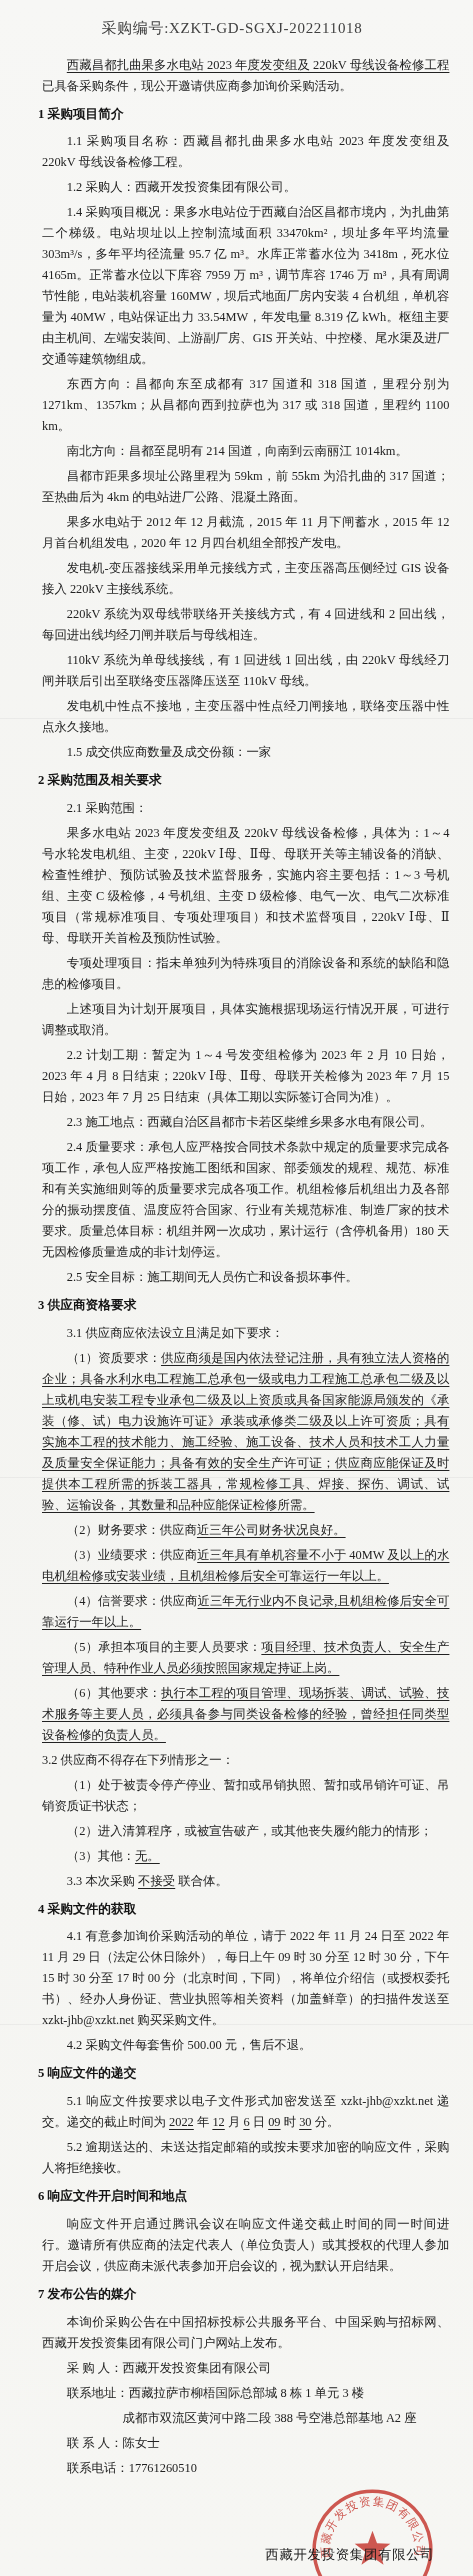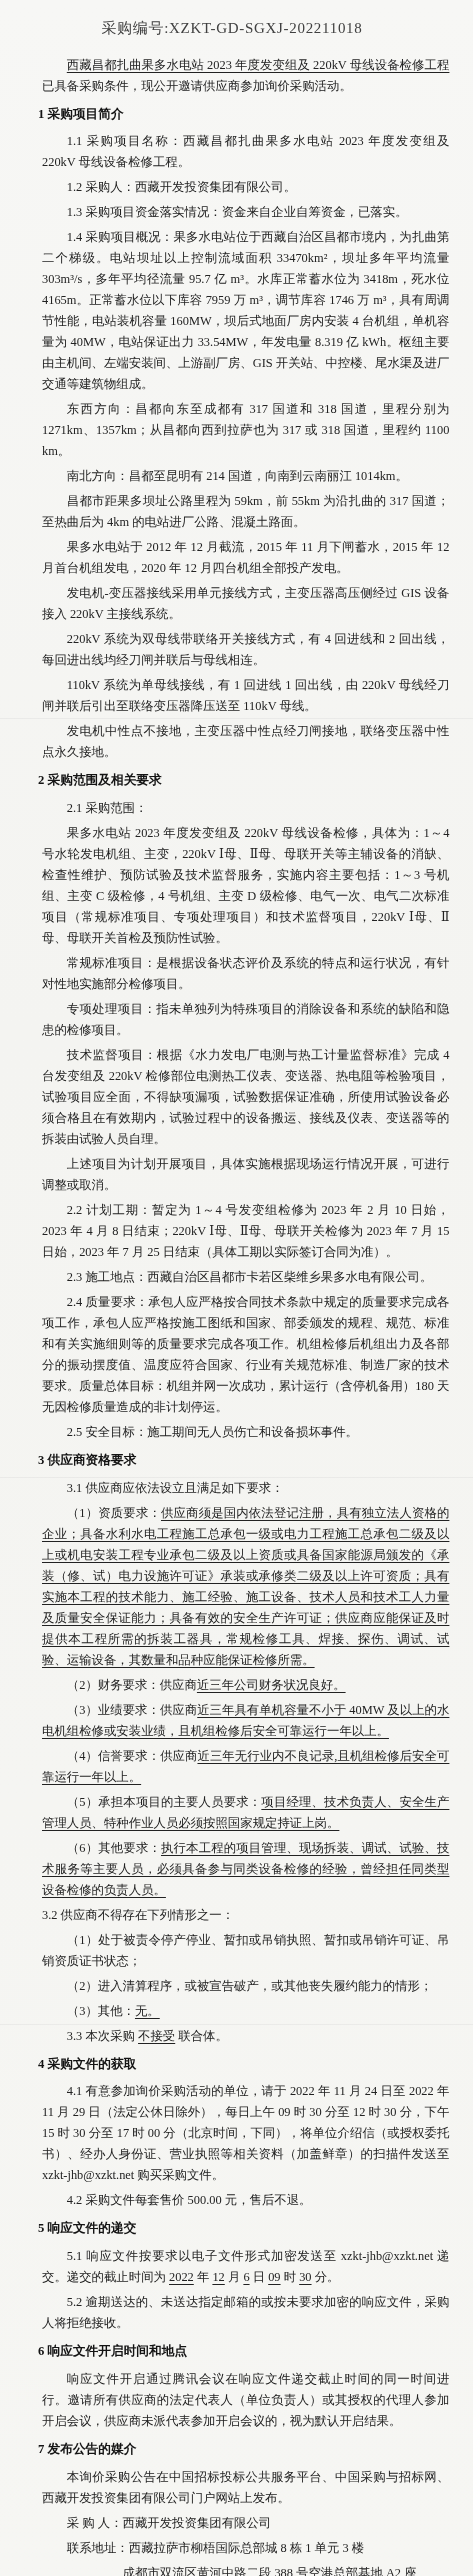--- a/index.html
+++ b/index.html
@@ -62,36 +62,34 @@
 <body>
 
 <div class="doc">
   <div class="doc-number">采购编号:XZKT-GD-SGXJ-202211018</div>
 
   <div>
       <div class="para p"><span class="u">西藏昌都扎曲果多水电站 2023 年度发变组及 220kV 母线设备检修工程</span><span>已具备采购条件，现公开邀请供应商参加询价采购活动。</span></div>
       <div class="para h"><span>1 采购项目简介</span></div>
       <div class="para p"><span>1.1 采购项目名称：西藏昌都扎曲果多水电站 2023 年度发变组及 220kV 母线设备检修工程。</span></div>
       <div class="para p"><span>1.2 采购人：西藏开发投资集团有限公司。</span></div>
-      <div class="para p"><span>1.3 采购项目资金落实情况：资金来自企业自筹资金，已落实。</span></div>
       <div class="para p"><span>1.4 采购项目概况：果多水电站位于西藏自治区昌都市境内，为扎曲第二个梯级。电站坝址以上控制流域面积 33470km²，坝址多年平均流量 303m³/s，多年平均径流量 95.7 亿 m³。水库正常蓄水位为 3418m，死水位 4165m。正常蓄水位以下库容 7959 万 m³，调节库容 1746 万 m³，具有周调节性能，电站装机容量 160MW，坝后式地面厂房内安装 4 台机组，单机容量为 40MW，电站保证出力 33.54MW，年发电量 8.319 亿 kWh。枢纽主要由主机间、左端安装间、上游副厂房、GIS 开关站、中控楼、尾水渠及进厂交通等建筑物组成。</span></div>
       <div class="para p"><span>东西方向：昌都向东至成都有 317 国道和 318 国道，里程分别为 1271km、1357km；从昌都向西到拉萨也为 317 或 318 国道，里程约 1100 km。</span></div>
       <div class="para p"><span>南北方向：昌都至昆明有 214 国道，向南到云南丽江 1014km。</span></div>
       <div class="para p"><span>昌都市距果多坝址公路里程为 59km，前 55km 为沿扎曲的 317 国道；至热曲后为 4km 的电站进厂公路、混凝土路面。</span></div>
       <div class="para p"><span>果多水电站于 2012 年 12 月截流，2015 年 11 月下闸蓄水，2015 年 12 月首台机组发电，2020 年 12 月四台机组全部投产发电。</span></div>
       <div class="para p"><span>发电机-变压器接线采用单元接线方式，主变压器高压侧经过 GIS 设备接入 220kV 主接线系统。</span></div>
       <div class="para p"><span>220kV 系统为双母线带联络开关接线方式，有 4 回进线和 2 回出线，每回进出线均经刀闸并联后与母线相连。</span></div>
       <div class="para p"><span>110kV 系统为单母线接线，有 1 回进线 1 回出线，由 220kV 母线经刀闸并联后引出至联络变压器降压送至 110kV 母线。</span></div>
       <div class="para p"><span>发电机中性点不接地，主变压器中性点经刀闸接地，联络变压器中性点永久接地。</span></div>
+      <div class="para p"><span>1.5 成交供应商数量及成交份额：一家</span></div>
       <div class="para h"><span>2 采购范围及相关要求</span></div>
       <div class="para p"><span>2.1 采购范围：</span></div>
       <div class="para p"><span>果多水电站 2023 年度发变组及 220kV 母线设备检修，具体为：1～4 号水轮发电机组、主变，220kV Ⅰ母、Ⅱ母、母联开关等主辅设备的消缺、检查性维护、预防试验及技术监督服务，实施内容主要包括：1～3 号机组、主变 C 级检修，4 号机组、主变 D 级检修、电气一次、电气二次标准项目（常规标准项目、专项处理项目）和技术监督项目，220kV Ⅰ母、Ⅱ母、母联开关首检及预防性试验。</span></div>
-      <div class="para p"><span>常规标准项目：是根据设备状态评价及系统的特点和运行状况，有针对性地实施部分检修项目。</span></div>
       <div class="para p"><span>专项处理项目：指未单独列为特殊项目的消除设备和系统的缺陷和隐患的检修项目。</span></div>
-      <div class="para p"><span>技术监督项目：根据《水力发电厂电测与热工计量监督标准》完成 4 台发变组及 220kV 检修部位电测热工仪表、变送器、热电阻等检验项目，试验项目应全面，不得缺项漏项，试验数据保证准确，所使用试验设备必须合格且在有效期内，试验过程中的设备搬运、接线及仪表、变送器等的拆装由试验人员自理。</span></div>
       <div class="para p"><span>上述项目为计划开展项目，具体实施根据现场运行情况开展，可进行调整或取消。</span></div>
       <div class="para p"><span>2.2 计划工期：暂定为 1～4 号发变组检修为 2023 年 2 月 10 日始，2023 年 4 月 8 日结束；220kV Ⅰ母、Ⅱ母、母联开关检修为 2023 年 7 月 15 日始，2023 年 7 月 25 日结束（具体工期以实际签订合同为准）。</span></div>
       <div class="para p"><span>2.3 施工地点：西藏自治区昌都市卡若区柴维乡果多水电有限公司。</span></div>
       <div class="para p"><span>2.4 质量要求：承包人应严格按合同技术条款中规定的质量要求完成各项工作，承包人应严格按施工图纸和国家、部委颁发的规程、规范、标准和有关实施细则等的质量要求完成各项工作。机组检修后机组出力及各部分的振动摆度值、温度应符合国家、行业有关规范标准、制造厂家的技术要求。质量总体目标：机组并网一次成功，累计运行（含停机备用）180 天无因检修质量造成的非计划停运。</span></div>
       <div class="para p"><span>2.5 安全目标：施工期间无人员伤亡和设备损坏事件。</span></div>
       <div class="para h"><span>3 供应商资格要求</span></div>
       <div class="para p"><span>3.1 供应商应依法设立且满足如下要求：</span></div>
       <div class="para p"><span>（1）资质要求：</span><span class="u">供应商须是国内依法登记注册，具有独立法人资格的企业；具备水利水电工程施工总承包一级或电力工程施工总承包二级及以上或机电安装工程专业承包二级及以上资质或具备国家能源局颁发的《承装（修、试）电力设施许可证》承装或承修类二级及以上许可资质；具有实施本工程的技术能力、施工经验、施工设备、技术人员和技术工人力量及质量安全保证能力；具备有效的安全生产许可证；供应商应能保证及时提供本工程所需的拆装工器具，常规检修工具、焊接、探伤、调试、试验、运输设备，其数量和品种应能保证检修所需。</span></div>
       <div class="para p"><span>（2）财务要求：供应商</span><span class="u">近三年公司财务状况良好。</span></div>
       <div class="para p"><span>（3）业绩要求：供应商</span><span class="u">近三年具有单机容量不小于 40MW 及以上的水电机组检修或安装业绩，且机组检修后安全可靠运行一年以上。</span></div>

